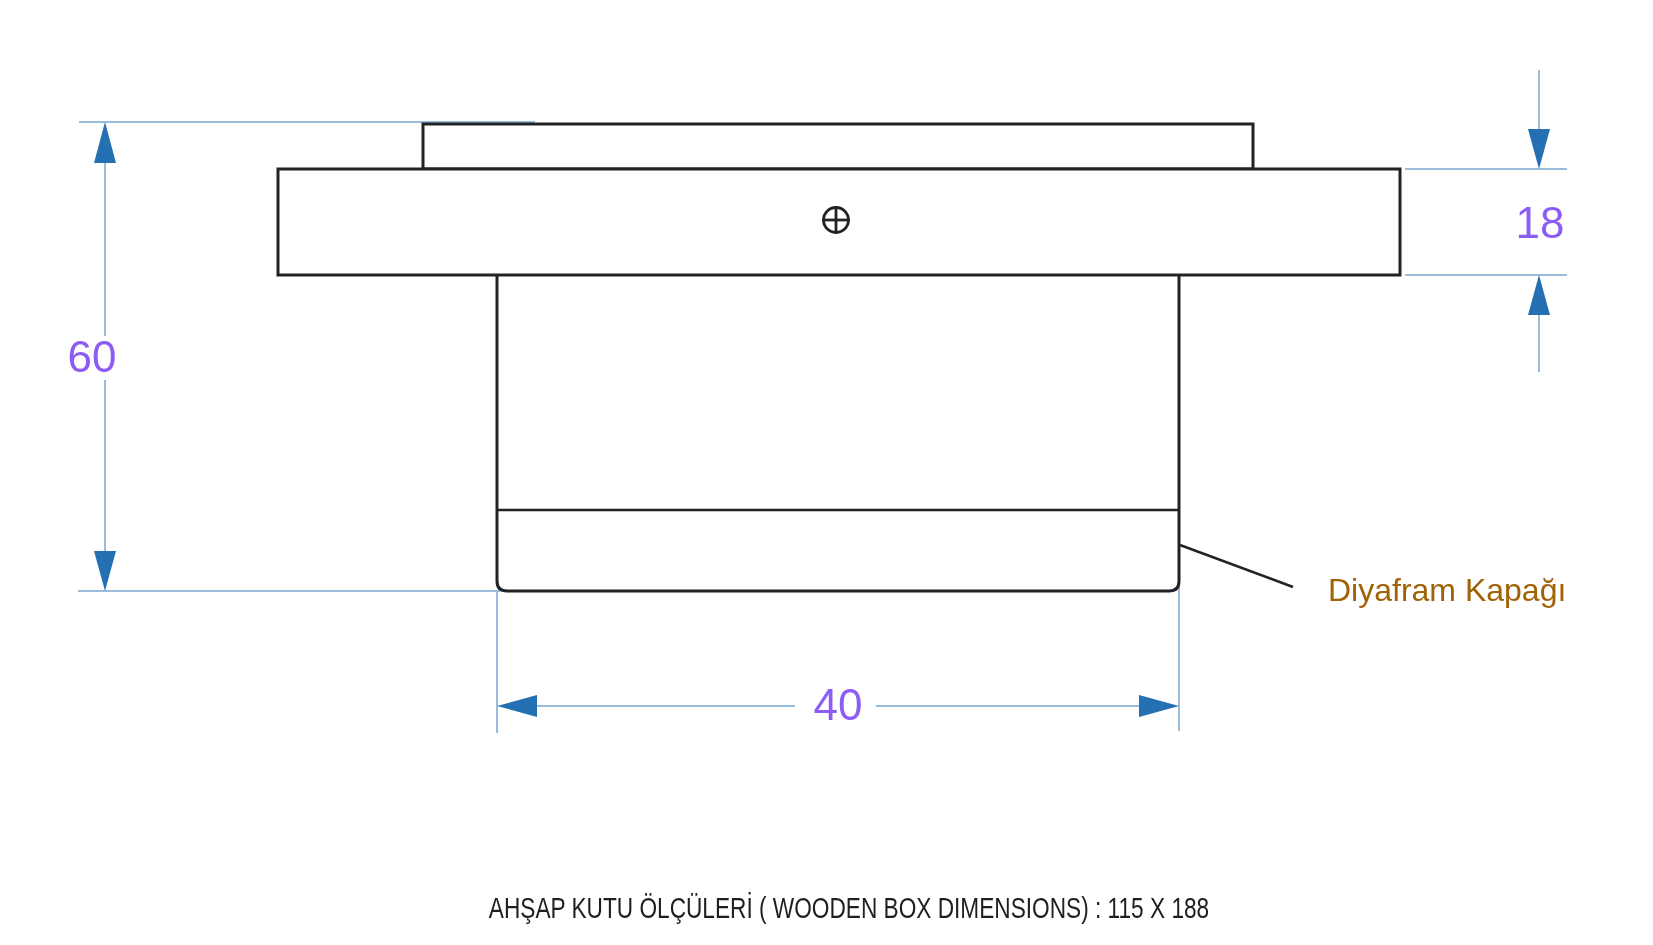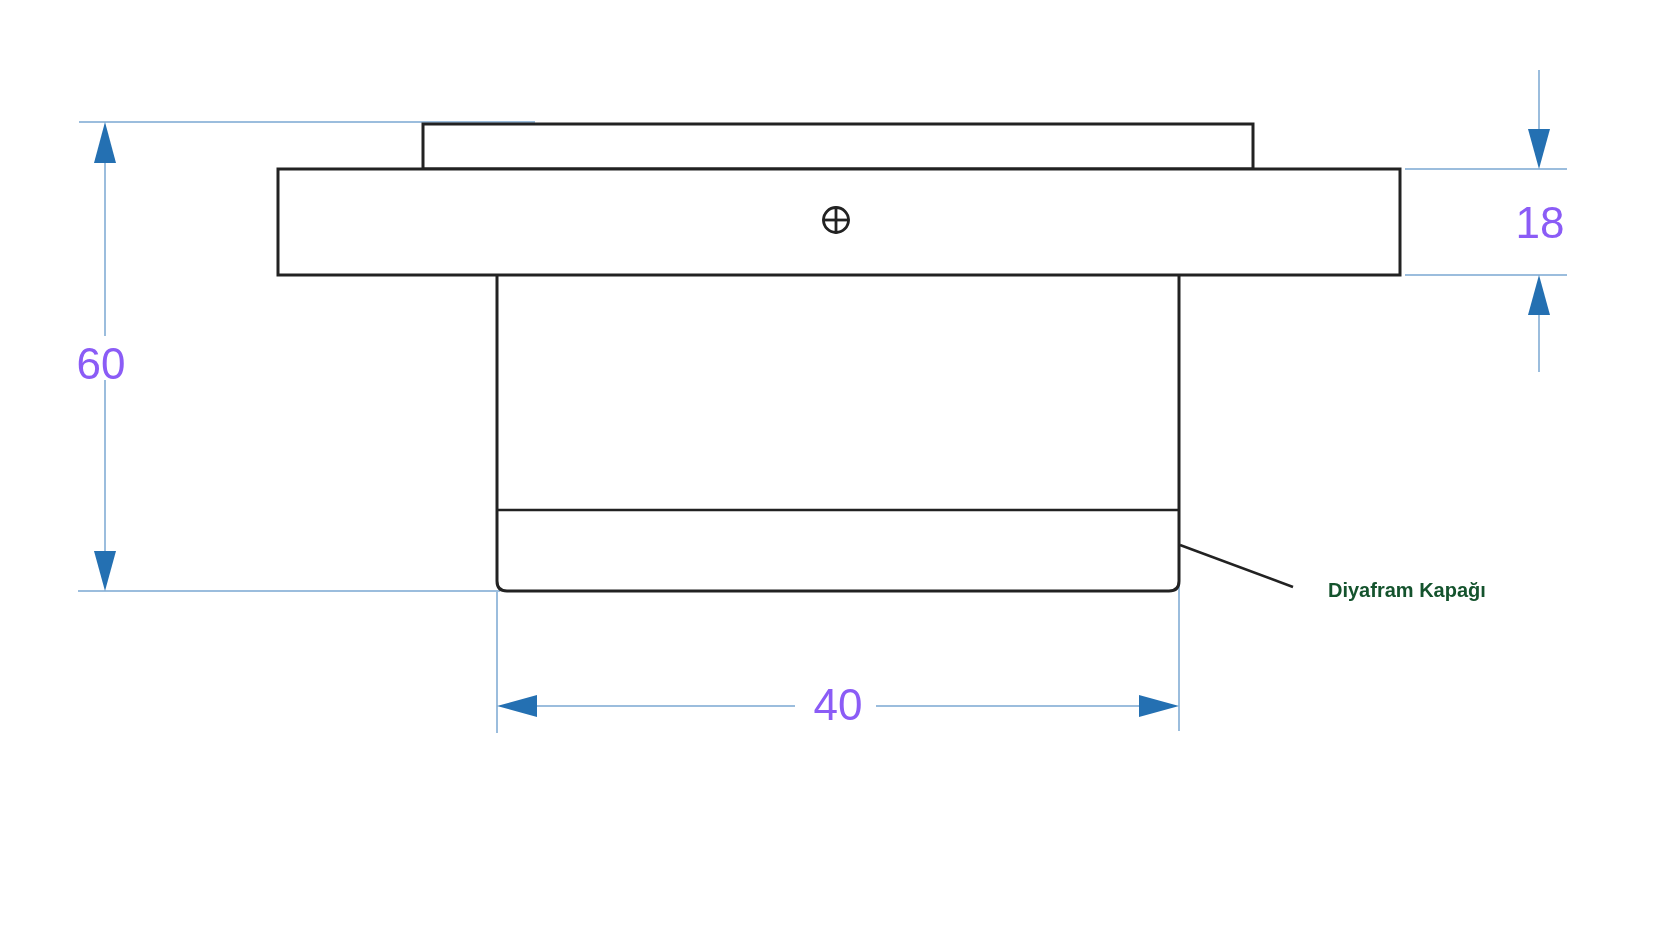--- a/index.html
+++ b/index.html
@@ -25,25 +25,24 @@
     color: #8b5cf6;
     font-size: 44px;
     line-height: 44px;
     transform: translateX(-50%);
     white-space: nowrap;
   }
   .part-label {
     position: absolute;
     left: 1328px;
     top: 575px;
-    color: #14532d;
-    font-size: 20px;
+    color: #a16207;
+    font-size: 32px;
     line-height: 30px;
     white-space: nowrap;
-    font-weight: bold;
   }
   .caption {
     position: absolute;
     left: 849px;
     top: 891px;
     transform: translateX(-50%);
     color: #1f1f1f;
     font-size: 30px;
     line-height: 34px;
     white-space: nowrap;
@@ -98,24 +97,27 @@
 
     <g stroke="#222222" stroke-width="2.8" fill="none">
       <circle cx="836" cy="220" r="12.5"></circle>
       <line x1="822.5" y1="220" x2="849.5" y2="220"></line>
       <line x1="836" y1="206.5" x2="836" y2="233.5"></line>
     </g>
 
     <line x1="1180" y1="545" x2="1293" y2="587" stroke="#222222" stroke-width="2.5"></line>
   </svg>
 
-  <div class="dim-text" style="left:101px; top:335px;margin-top:7px;">60</div>
+  <div class="dim-text" style="left:92px; top:335px;">60</div>
 
   <div class="dim-text" style="left:1540px; top:201px;">18</div>
 
   <div class="dim-text" style="left:838px; top:683px;">40</div>
 
   <div class="part-label">
     <div>Diyafram Kapağı</div>
   </div>
 
+  <div class="caption">
+    <span class="squeeze">AHŞAP KUTU ÖLÇÜLERİ ( WOODEN BOX DIMENSIONS) : 115 X 188</span>
+  </div>
 
 </div>
 
 </body></html>

